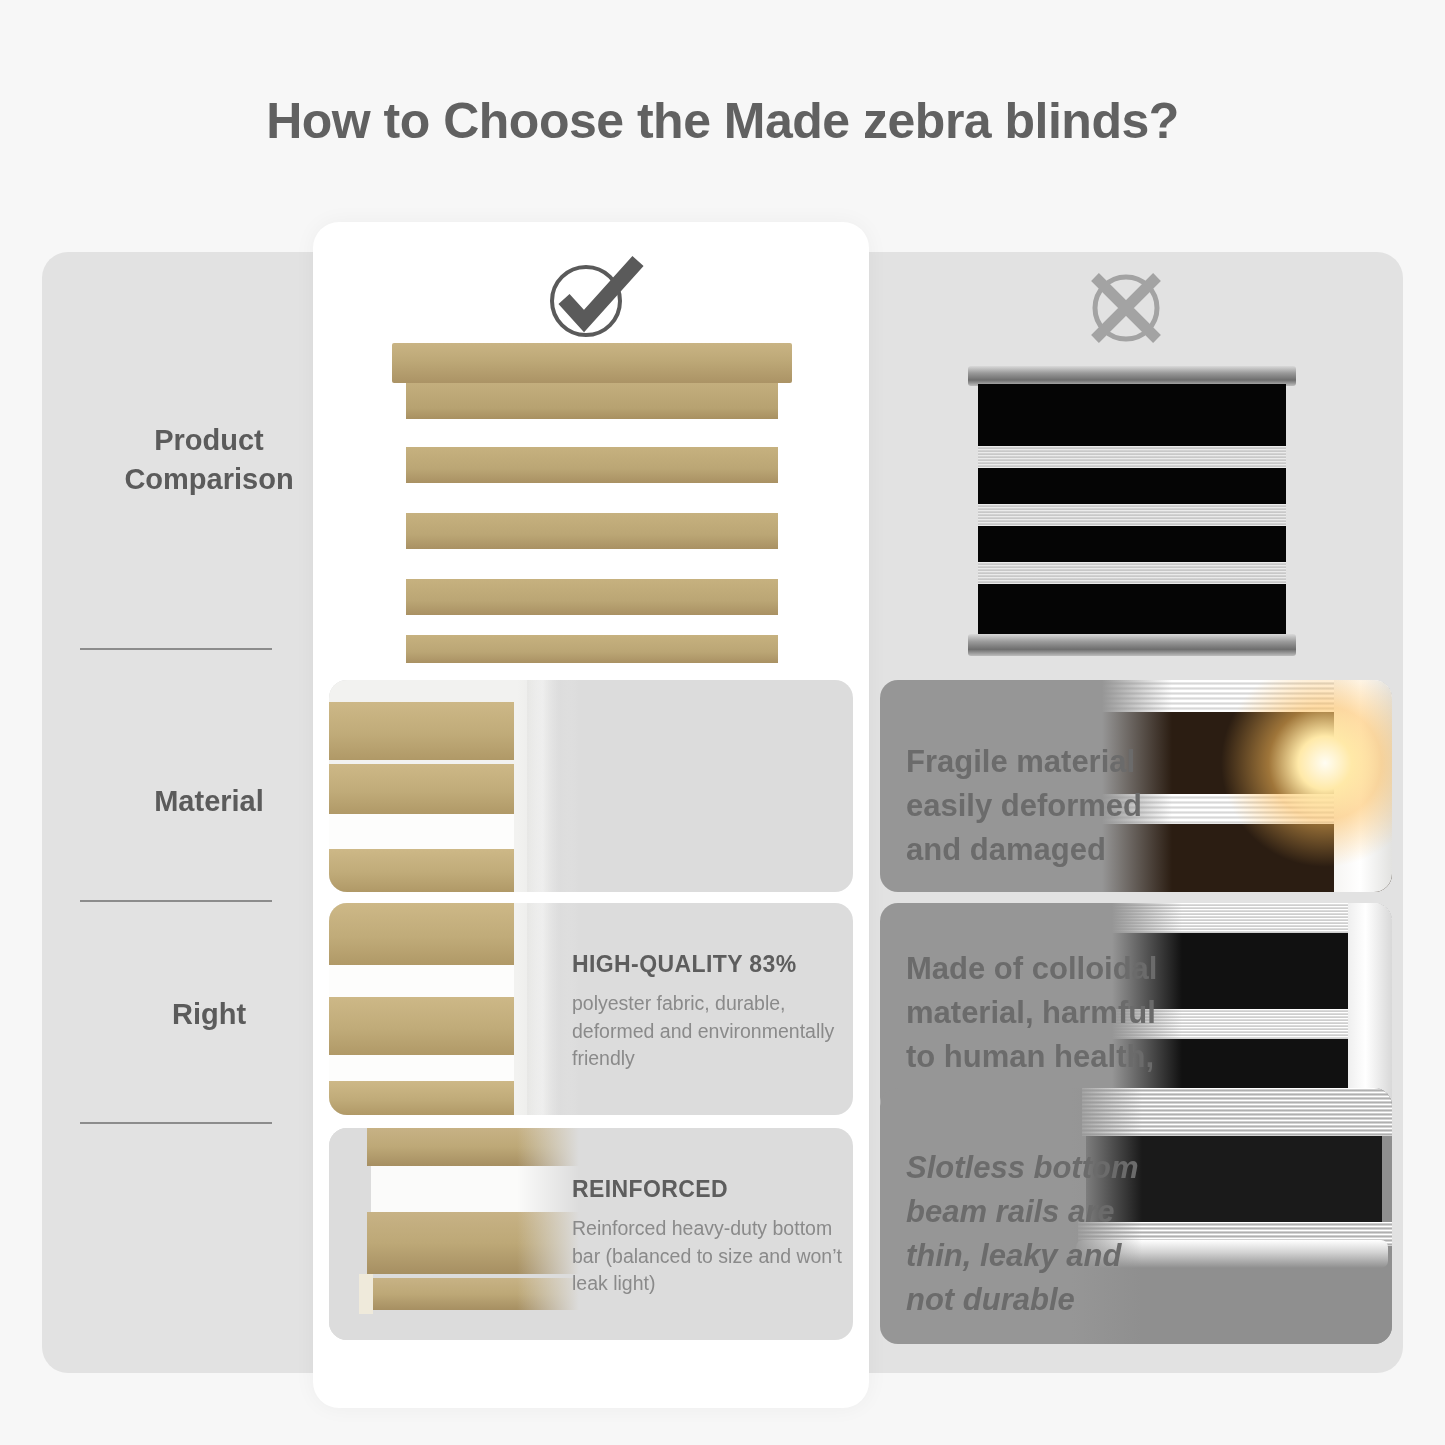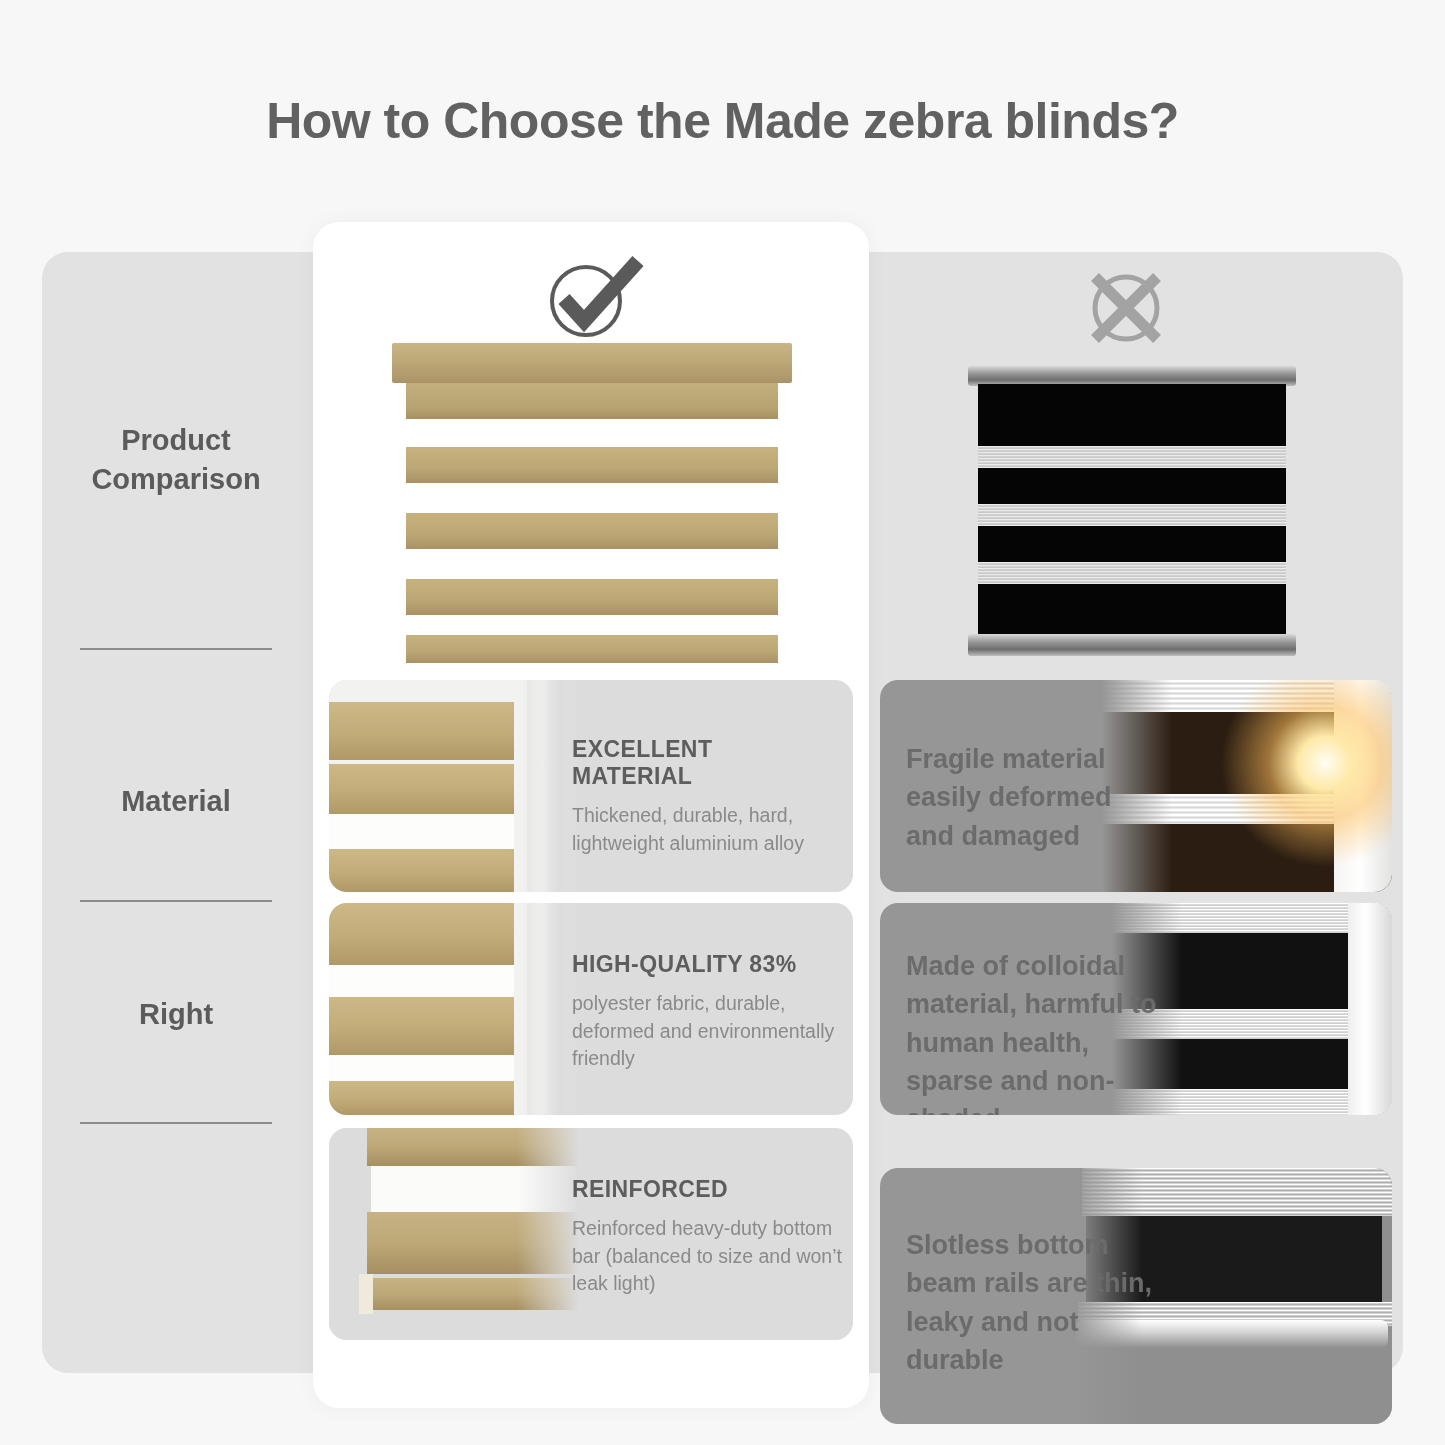--- a/index.html
+++ b/index.html
@@ -34,21 +34,21 @@
     background:#ffffff;border-radius:26px;
     box-shadow:0 0 22px rgba(0,0,0,.045);
   }
 
   
   .labels{position:absolute;left:42px;top:252px;width:268px;height:1121px;}
   .label-row{
     position:absolute;left:0;width:268px;
     display:flex;align-items:center;justify-content:center;
     text-align:center;
-    font-size:29px;font-weight:bold;color:#5b5b5b;line-height:1.35;
+    font-size:29px;font-weight:bold;color:#5b5b5b;line-height:1.35;padding-left:33px;
   }
   .divider{
     position:absolute;left:38px;width:192px;height:2px;background:#8c8c8c;
   }
 
   
   .icon-check{position:absolute;left:538px;top:253px;width:110px;height:90px;}
   .icon-cross{position:absolute;left:1078px;top:268px;width:96px;height:80px;}
 
   
@@ -91,21 +91,21 @@
   .card-text{position:absolute;}
   .card-head{
     font-size:23px;font-weight:bold;color:#5d5d5d;letter-spacing:.4px;
     margin-bottom:12px;
   }
   .card-body{
     font-size:19.5px;color:#8a8a8a;line-height:1.42;
   }
   .bad-text{
     position:absolute;
-    font-size:27px;font-weight:bold;color:#6b6b6b;line-height:1.42;
+    font-size:31px;font-weight:bold;color:#6b6b6b;line-height:1.42;
   }
 
   
   .photo{position:absolute;top:0;height:100%;overflow:hidden;}
   .photo-fade-r:after{
     content:"";position:absolute;right:0;top:0;width:62px;height:100%;
     background:linear-gradient(90deg,rgba(220,220,220,0) 0%,#dcdcdc 100%);
   }
   .photo-fade-l:after{
     content:"";position:absolute;left:0;top:0;width:70px;height:100%;
@@ -237,24 +237,20 @@
 
   <div class="card card-good" style="left:329px;top:680px;width:524px;height:212px;">
     <div class="photo photo-fade-r" style="left:0;width:250px;">
       <div class="tanphoto">
         <div class="band" style="top:22px;height:58px;"></div>
         <div class="band" style="top:84px;height:50px;"></div>
         <div class="white" style="top:134px;height:35px;"></div>
         <div class="band" style="top:169px;height:43px;"></div>
         <div class="frame"></div>
       </div>
-    </div>
-    <div class="card-text" style="left:243px;top:56px;width:262px;">
-      <div class="card-head">EXCELLENT MATERIAL</div>
-      <div class="card-body">Thickened, durable, hard, lightweight aluminium alloy</div>
     </div>
   </div>
 
   <div class="card card-bad" style="left:880px;top:680px;width:512px;height:212px;">
     <div class="photo photo-fade-l" style="right:0;width:290px;">
       <div class="sun">
         <div class="blindlines" style="top:0;height:32px;"></div>
         <div class="slat" style="top:32px;height:82px;"></div>
         <div class="blindlines" style="top:114px;height:30px;"></div>
         <div class="slat" style="top:144px;height:68px;"></div>
@@ -305,21 +301,21 @@
         <div class="dark" style="top:30px;height:76px;"></div>
         <div class="sheer" style="top:106px;height:30px;"></div>
         <div class="dark" style="top:136px;height:50px;"></div>
         <div class="sheer" style="top:186px;height:26px;"></div>
         <div class="frame"></div>
       </div>
     </div>
     <div class="bad-text" style="left:26px;top:44px;width:262px;">Made of colloidal material, harmful to human health, sparse and non-shaded</div>
   </div>
 
-  <div class="card card-bad" style="left:880px;top:1168px;width:512px;height:256px;">
+  <div class="card card-bad" style="left:880px;top:1088px;width:512px;height:256px;font-style:italic;">
     <div class="photo photo-fade-l" style="right:0;width:320px;">
       <div class="beamblk">
         <div class="lines" style="left:10px;top:0;width:310px;height:48px;"></div>
         <div class="panelblk" style="left:14px;top:48px;width:296px;height:95px;"></div>
         <div class="lines" style="left:6px;top:134px;width:314px;height:24px;"></div>
         <div class="rail" style="left:4px;top:152px;width:312px;height:28px;"></div>
       </div>
     </div>
     <div class="bad-text" style="left:26px;top:58px;width:256px;">Slotless bottom beam rails are thin, leaky and not durable</div>
   </div>

